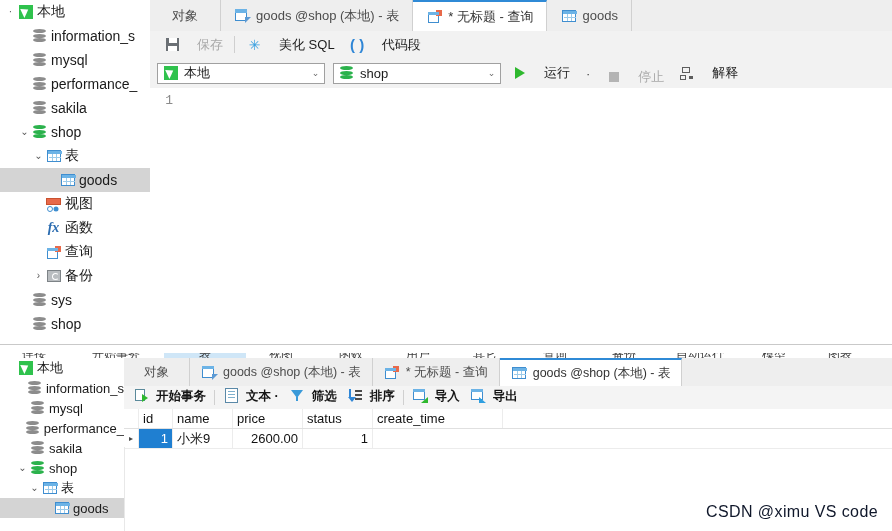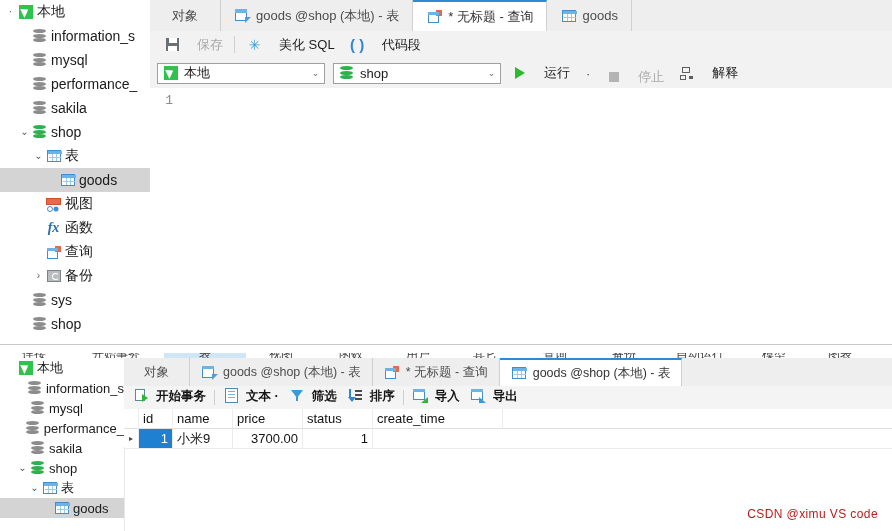--- a/index.html
+++ b/index.html
@@ -181,21 +181,21 @@
     font-size:8px;color:#444;border-right:1px solid #ececec;}
   .cell.selected{background:#1f7fd1;color:#ffffff;}
   .c-id{width:34px;min-width:34px;}
   .c-name{width:60px;min-width:60px;}
   .c-price{width:70px;min-width:70px;}
   .c-desc{width:105px;min-width:105px;}
   .c-status{width:70px;min-width:70px;}
   .c-time{width:130px;min-width:130px;}
   .dg-leftbar{position:absolute;left:0;top:38px;bottom:0;width:1px;background:#e8e8e8;}
 
-  .watermark{position:absolute;right:14px;bottom:10px;font-size:12px;color:#b91c1c;letter-spacing:0.4px;}
+  .watermark{position:absolute;right:14px;bottom:10px;font-size:16px;color:#0f172a;letter-spacing:0.4px;}
   .divider{position:absolute;left:0;top:344px;width:892px;height:1px;background:#c9c9c9;}
 </style>
 </head>
 <body>
 
 <div id="app">
 
   <div id="top-window">
 
     <div class="tree-pane">
@@ -650,21 +650,21 @@
           <div class="cell c-name">name</div>
           <div class="cell c-price">price</div>
           <div class="cell c-status">status</div>
           <div class="cell c-time">create_time</div>
         </div>
       <div id="dg-body">
           <div class="dg-row">
             <div class="rowmark">▸</div>
             <div class="cell c-id num selected">1</div>
             <div class="cell c-name">小米9</div>
-            <div class="cell c-price num">3700.00</div>
+            <div class="cell c-price num">2600.00</div>
             <div class="cell c-status num">1</div>
           </div>
         </div>
       <div class="dg-leftbar"></div>
     </div>
 
     <div class="watermark">CSDN @ximu VS code</div>
   </div>
 </div>
 

